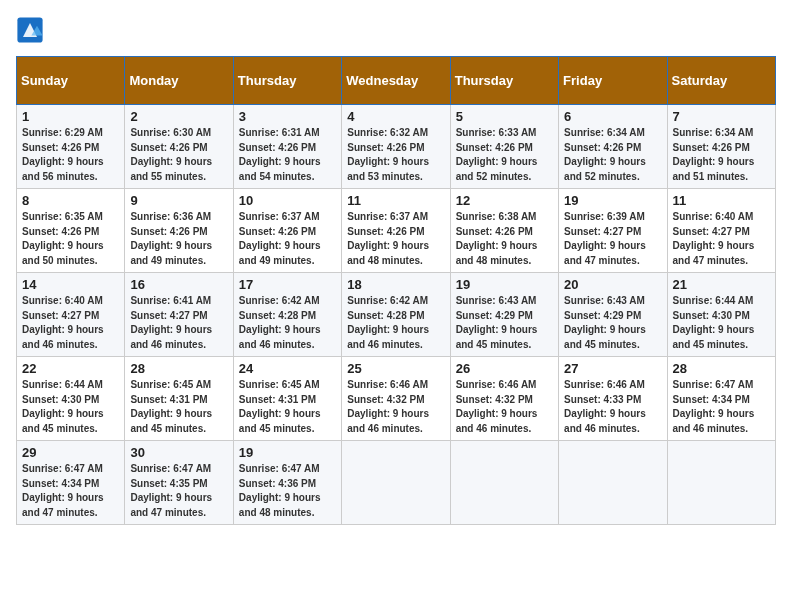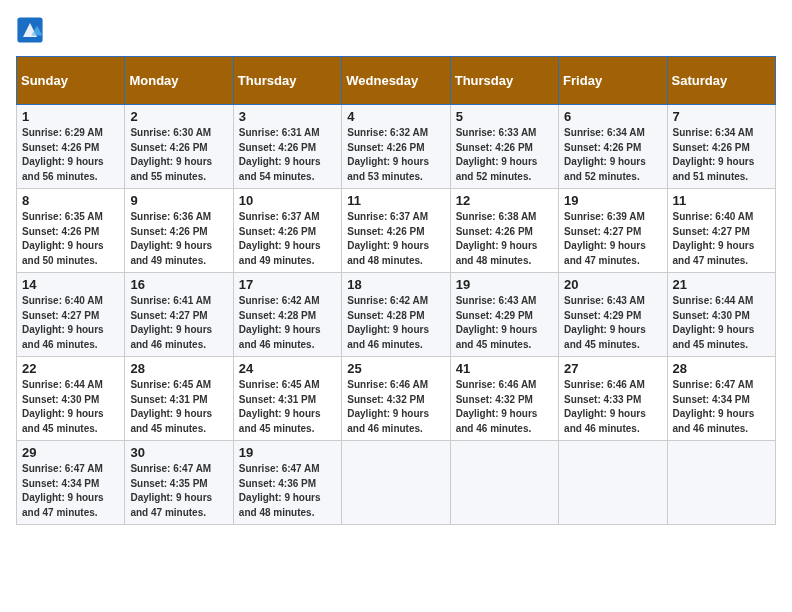--- a/index.html
+++ b/index.html
@@ -173,21 +173,21 @@
       </tr>
       <tr>
         <td><span class="day-num">22</span>
 <span class="day-info">Sunrise: 6:44 AM<br>Sunset: 4:30 PM<br>Daylight: 9 hours and 45 minutes.</span></td>
         <td><span class="day-num">28</span>
 <span class="day-info">Sunrise: 6:45 AM<br>Sunset: 4:31 PM<br>Daylight: 9 hours and 45 minutes.</span></td>
         <td><span class="day-num">24</span>
 <span class="day-info">Sunrise: 6:45 AM<br>Sunset: 4:31 PM<br>Daylight: 9 hours and 45 minutes.</span></td>
         <td><span class="day-num">25</span>
 <span class="day-info">Sunrise: 6:46 AM<br>Sunset: 4:32 PM<br>Daylight: 9 hours and 46 minutes.</span></td>
-        <td><span class="day-num">41</span>
+        <td><span class="day-num">26</span>
 <span class="day-info">Sunrise: 6:46 AM<br>Sunset: 4:32 PM<br>Daylight: 9 hours and 46 minutes.</span></td>
         <td><span class="day-num">27</span>
 <span class="day-info">Sunrise: 6:46 AM<br>Sunset: 4:33 PM<br>Daylight: 9 hours and 46 minutes.</span></td>
         <td><span class="day-num">28</span>
 <span class="day-info">Sunrise: 6:47 AM<br>Sunset: 4:34 PM<br>Daylight: 9 hours and 46 minutes.</span></td>
       </tr>
       <tr>
         <td><span class="day-num">29</span>
 <span class="day-info">Sunrise: 6:47 AM<br>Sunset: 4:34 PM<br>Daylight: 9 hours and 47 minutes.</span></td>
         <td><span class="day-num">30</span>

